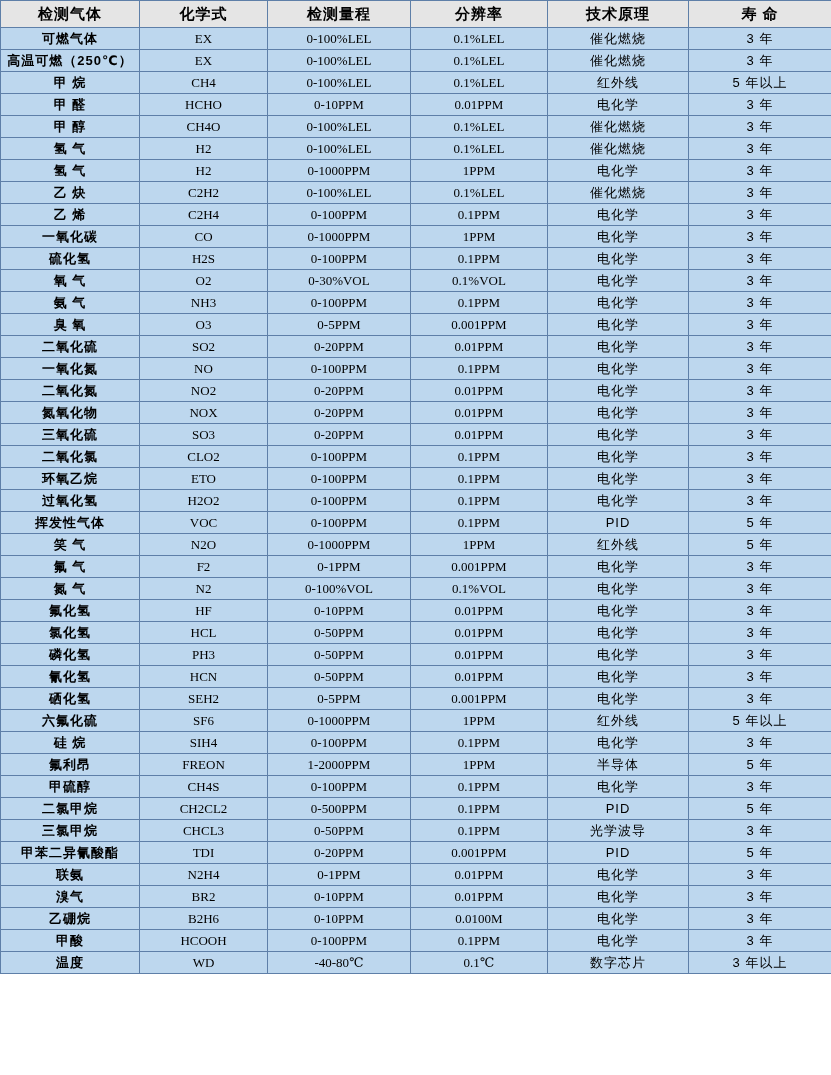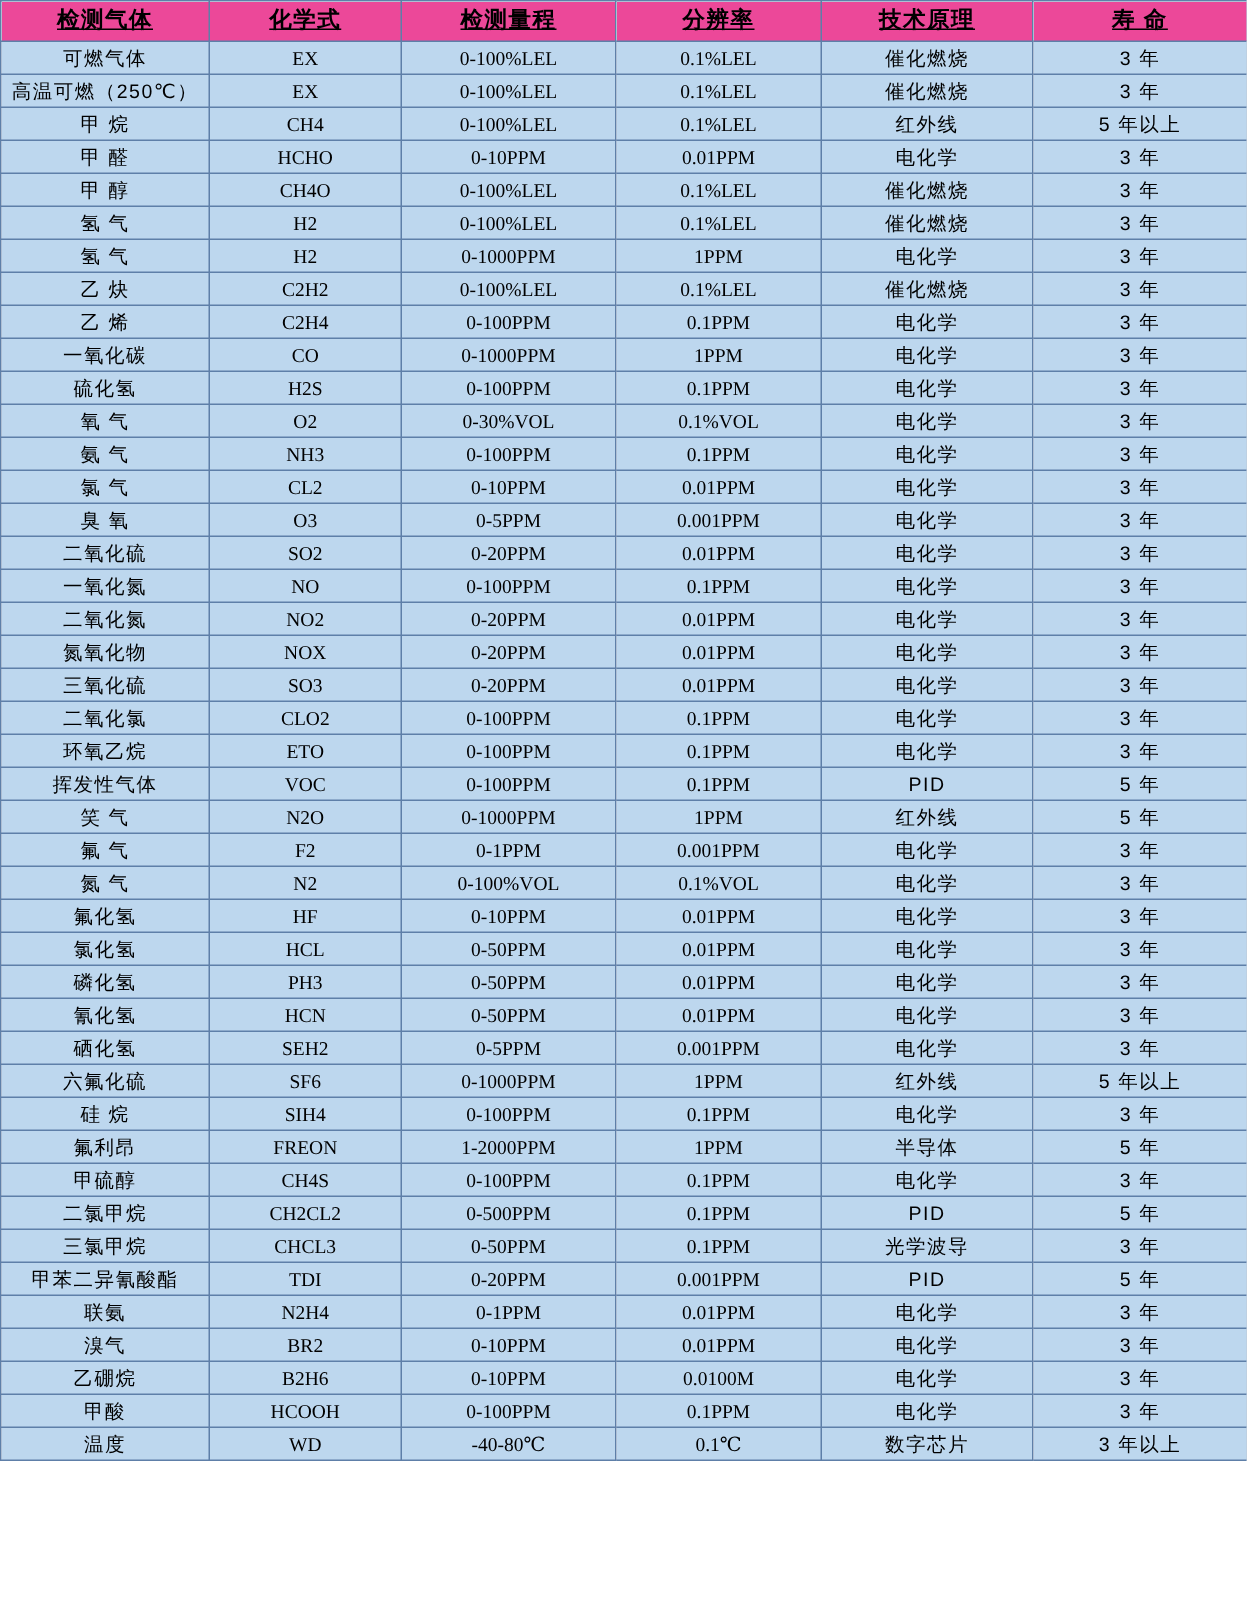--- a/index.html
+++ b/index.html
@@ -28,36 +28,36 @@
     border: 1px solid #5e7fa8;
     text-align: center;
     vertical-align: middle;
     padding: 0;
     height: 21px;
     line-height: 21px;
     overflow: hidden;
     white-space: nowrap;
   }
   table.gas-table thead th {
-    background: #ec4899;
+    background: #e5e5e5;
     font-size: 15px;
     font-weight: bold;
     color: #000000;
     height: 26px;
     line-height: 26px;
     letter-spacing: 1px;
-    text-decoration: underline;
   }
   table.gas-table tbody td {
     background: #bdd7ee;
     font-size: 13px;
     color: #000000;
   }
   table.gas-table tbody td.col-name {
     letter-spacing: 1px;
+    font-weight: bold;
   }
   table.gas-table tbody td.col-formula,
   table.gas-table tbody td.col-range,
   table.gas-table tbody td.col-res {
     font-family: "Liberation Serif", "DejaVu Serif", serif;
     font-size: 13px;
   }
   table.gas-table tbody td.col-life,
   table.gas-table tbody td.col-tech {
     letter-spacing: 1px;
@@ -184,28 +184,20 @@
       </tr>
       <tr>
         <td class="col-name">氨 气</td>
         <td class="col-formula">NH3</td>
         <td class="col-range">0-100PPM</td>
         <td class="col-res">0.1PPM</td>
         <td class="col-tech">电化学</td>
         <td class="col-life">3 年</td>
       </tr>
       <tr>
-        <td class="col-name">氯 气</td>
-        <td class="col-formula">CL2</td>
-        <td class="col-range">0-10PPM</td>
-        <td class="col-res">0.01PPM</td>
-        <td class="col-tech">电化学</td>
-        <td class="col-life">3 年</td>
-      </tr>
-      <tr>
         <td class="col-name">臭 氧</td>
         <td class="col-formula">O3</td>
         <td class="col-range">0-5PPM</td>
         <td class="col-res">0.001PPM</td>
         <td class="col-tech">电化学</td>
         <td class="col-life">3 年</td>
       </tr>
       <tr>
         <td class="col-name">二氧化硫</td>
         <td class="col-formula">SO2</td>
@@ -250,20 +242,28 @@
         <td class="col-name">二氧化氯</td>
         <td class="col-formula">CLO2</td>
         <td class="col-range">0-100PPM</td>
         <td class="col-res">0.1PPM</td>
         <td class="col-tech">电化学</td>
         <td class="col-life">3 年</td>
       </tr>
       <tr>
         <td class="col-name">环氧乙烷</td>
         <td class="col-formula">ETO</td>
+        <td class="col-range">0-100PPM</td>
+        <td class="col-res">0.1PPM</td>
+        <td class="col-tech">电化学</td>
+        <td class="col-life">3 年</td>
+      </tr>
+      <tr>
+        <td class="col-name">过氧化氢</td>
+        <td class="col-formula">H2O2</td>
         <td class="col-range">0-100PPM</td>
         <td class="col-res">0.1PPM</td>
         <td class="col-tech">电化学</td>
         <td class="col-life">3 年</td>
       </tr>
       <tr>
         <td class="col-name">挥发性气体</td>
         <td class="col-formula">VOC</td>
         <td class="col-range">0-100PPM</td>
         <td class="col-res">0.1PPM</td>

